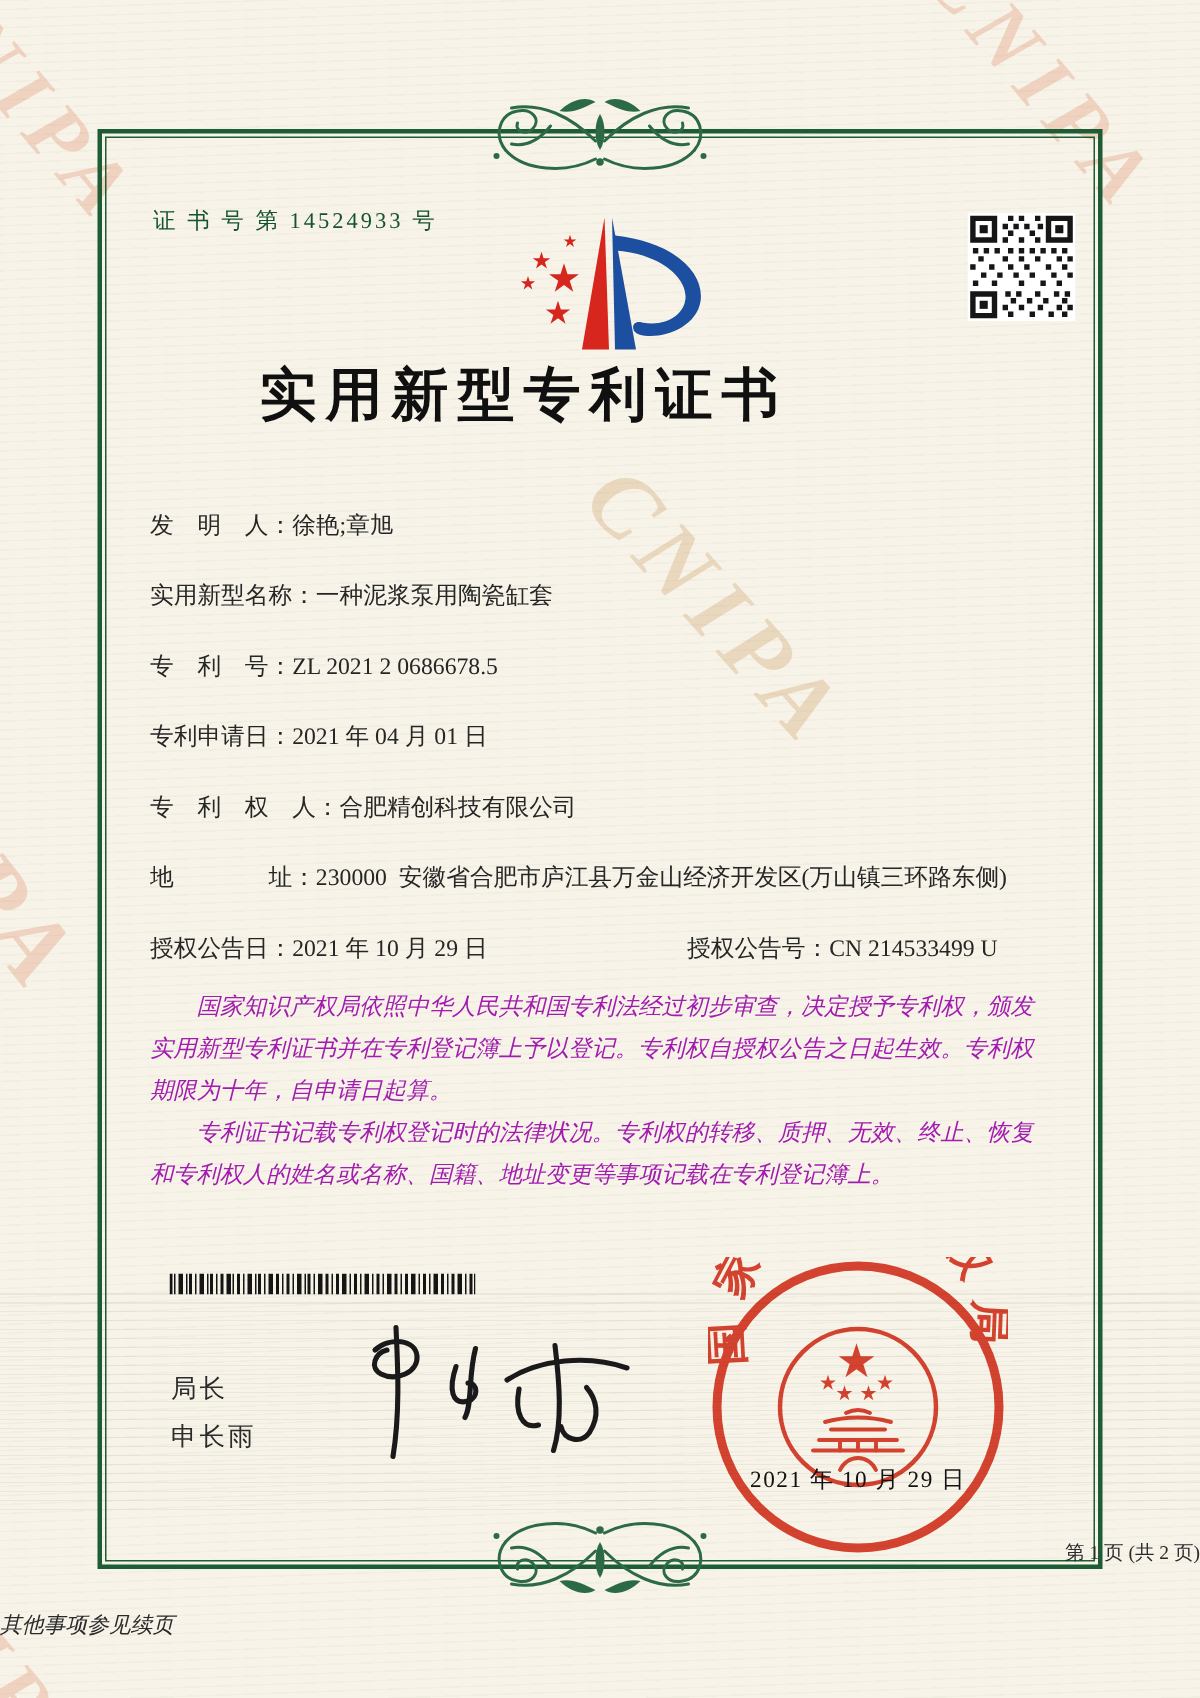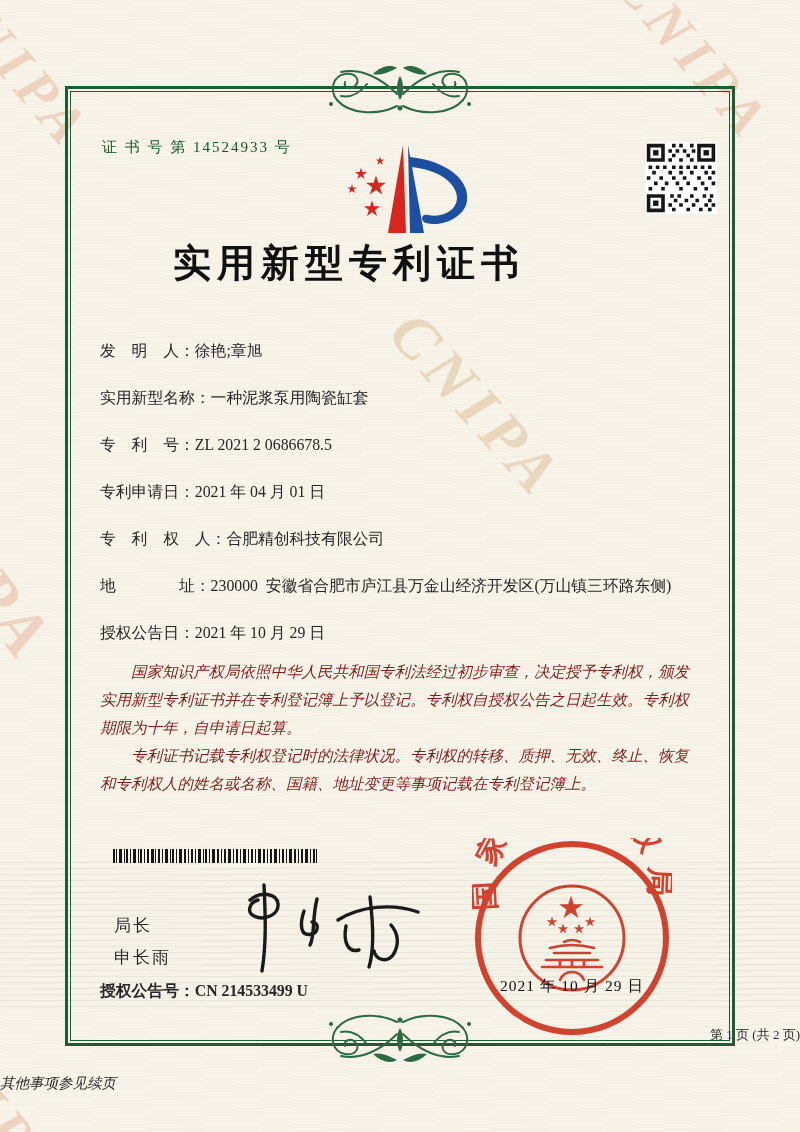--- a/index.html
+++ b/index.html
@@ -45,26 +45,26 @@
   .qr{position:absolute;left:645px;top:142px;width:72px;height:72px;z-index:2;}
   .title{
     position:absolute;left:0;top:238px;width:698px;text-align:center;
     font-size:38px;font-weight:bold;letter-spacing:6px;color:#101010;z-index:2;margin:0;
   }
   
   .fields{position:absolute;left:100px;top:338px;width:612px;z-index:2;font-size:15.8px;color:#262626;}
   .frow{display:flex;line-height:25px;margin-bottom:22px;}
   .flabel{white-space:pre;flex:0 0 auto;}
   .fval{flex:1 1 auto;white-space:pre-wrap;}
-  .grant-row{display:flex;line-height:25px;flex-direction:column;}
+  .grant-row{display:flex;line-height:25px;}
   .grant-left{display:flex;flex:0 0 358px;}
-  .grant-right{display:flex;flex:1 1 auto;font-weight:bold;}
+  .grant-right{display:flex;flex:1 1 auto;}
   
   .body-text{position:absolute;left:100px;top:658px;width:602px;z-index:2;
-    font-size:15.5px;line-height:28px;font-style:italic;color:#7f1d1d;}
+    font-size:15.5px;line-height:28px;font-style:italic;color:#a21caf;}
   .body-text p{margin:0;text-indent:2em;}
   
   .barcode{position:absolute;left:113px;top:849px;width:204px;height:14px;z-index:2;}
   
   .sig-title{position:absolute;left:114px;top:914px;font-size:17px;z-index:2;color:#2b2b2b;
     font-family:"Liberation Sans", sans-serif;letter-spacing:2px;}
   .sig-name{position:absolute;left:114px;top:946px;font-size:17px;z-index:2;color:#2b2b2b;
     font-family:"Liberation Sans", sans-serif;letter-spacing:2px;}
   .sig-script{position:absolute;left:220px;top:878px;width:215px;height:100px;z-index:2;}
   

